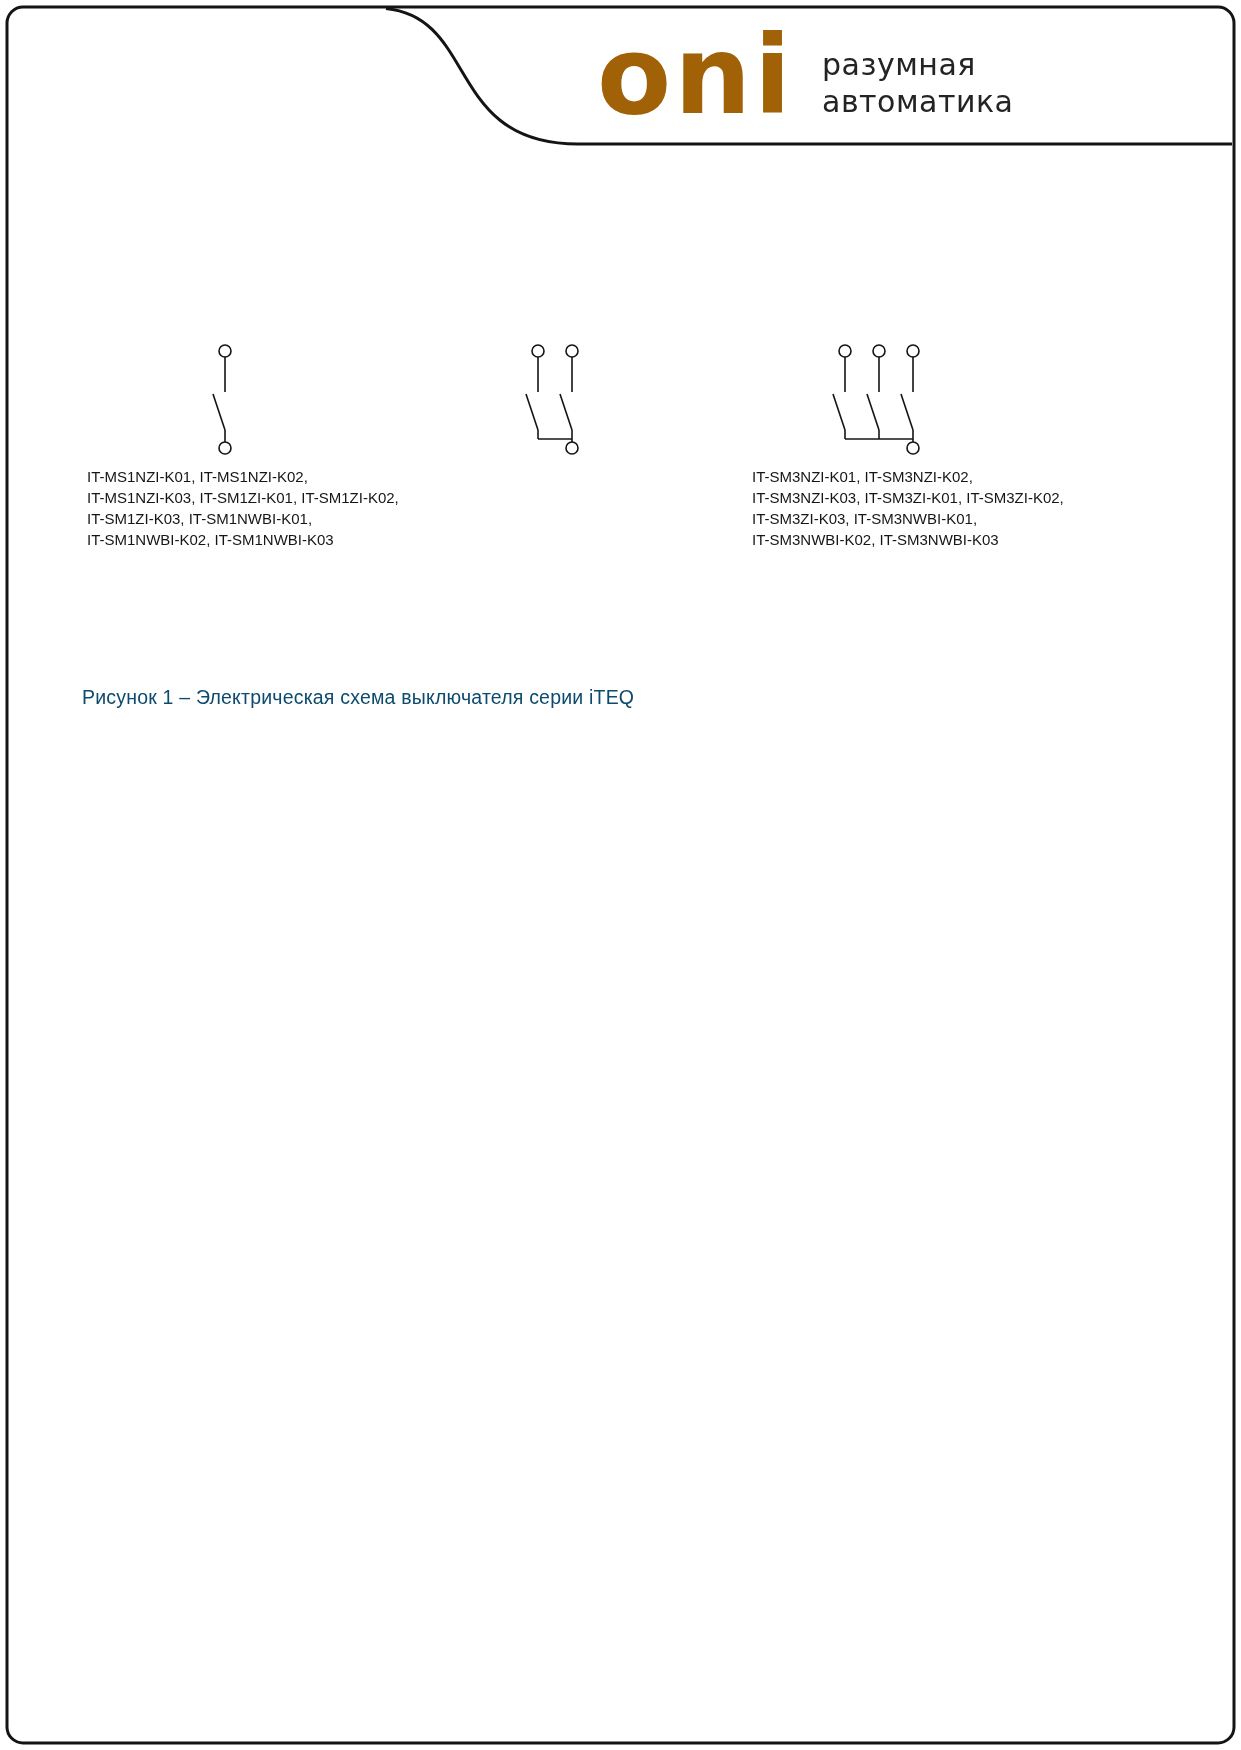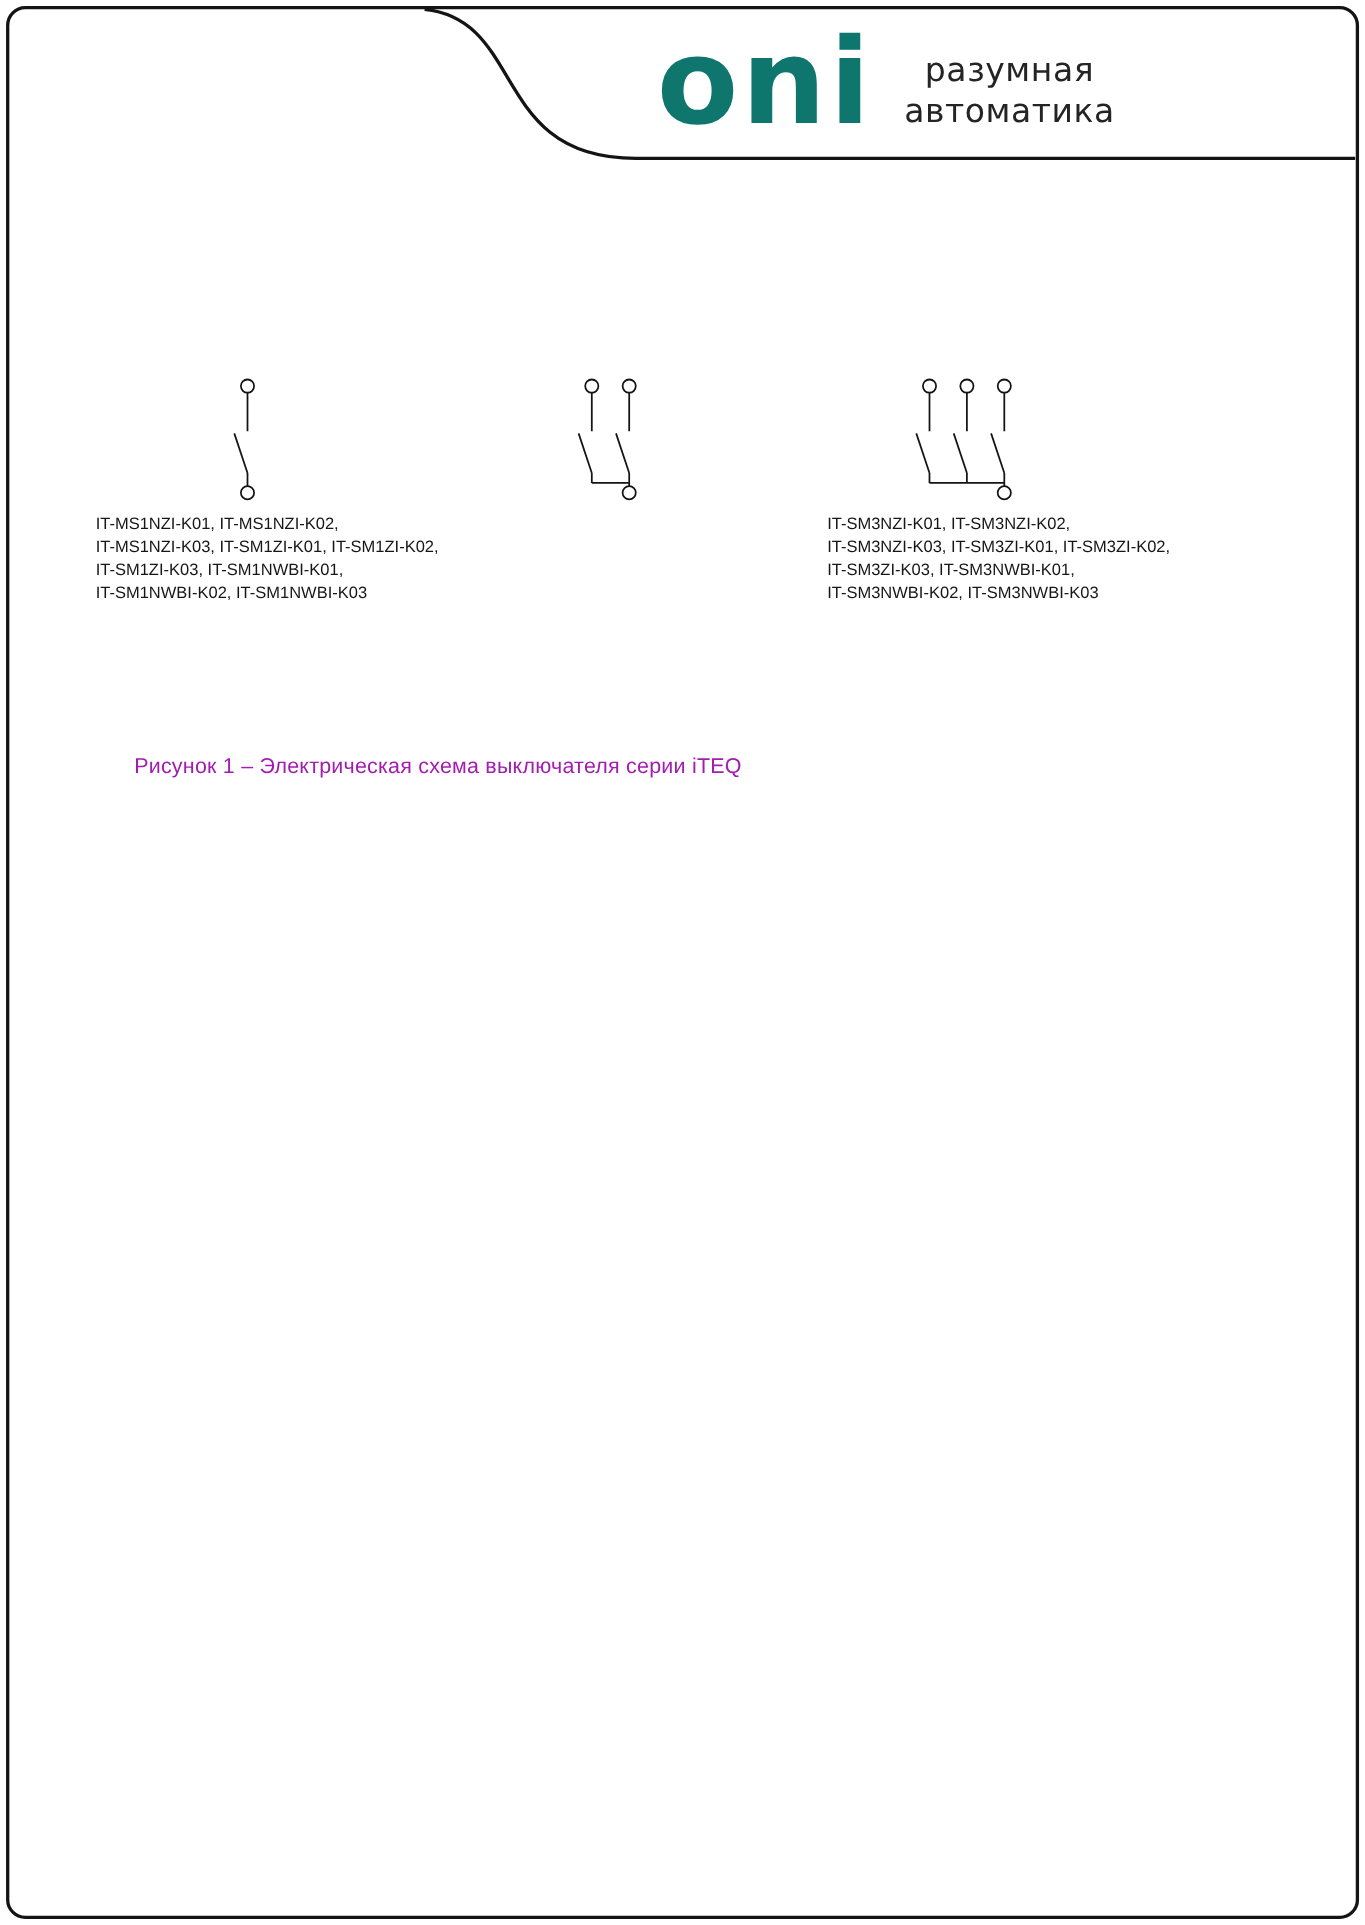--- a/index.html
+++ b/index.html
@@ -24,55 +24,53 @@
   }
   .brand {
     position: absolute;
     left: 597px;
     top: 22px;
     font-family: "DejaVu Sans", sans-serif;
     font-weight: bold;
     font-size: 108px;
     line-height: 1;
     letter-spacing: 3px;
-    color: #0f766e;
+    color: #a16207;
   }
   .tagline {
     position: absolute;
     left: 822px;
     top: 46px;
     font-family: "DejaVu Sans", sans-serif;
     font-size: 30px;
     line-height: 37px;
     color: #242424;
     letter-spacing: 0.5px;
-    text-align: center;
   }
   .schematic {
     position: absolute;
   }
   .schematic svg {
     display: block;
   }
   .codes {
     position: absolute;
     font-size: 15px;
     line-height: 21px;
     color: #161616;
     white-space: nowrap;
     margin-left: 12px;
   }
   .caption {
     position: absolute;
     left: 82px;
     top: 686px;
     font-size: 19.5px;
-    color: #a21caf;
+    color: #0c4a6e;
     letter-spacing: 0.2px;
-    margin-left: 40px;
   }
   #s1 { left: 208px; top: 342px; }
   #s2 { left: 521px; top: 342px; }
   #s3 { left: 828px; top: 342px; }
   #codes1 { left: 75px;  top: 466px; }
   #codes2 { left: 403px; top: 466px; }
   #codes3 { left: 740px; top: 466px; }
 </style>
 </head>
 <body>

